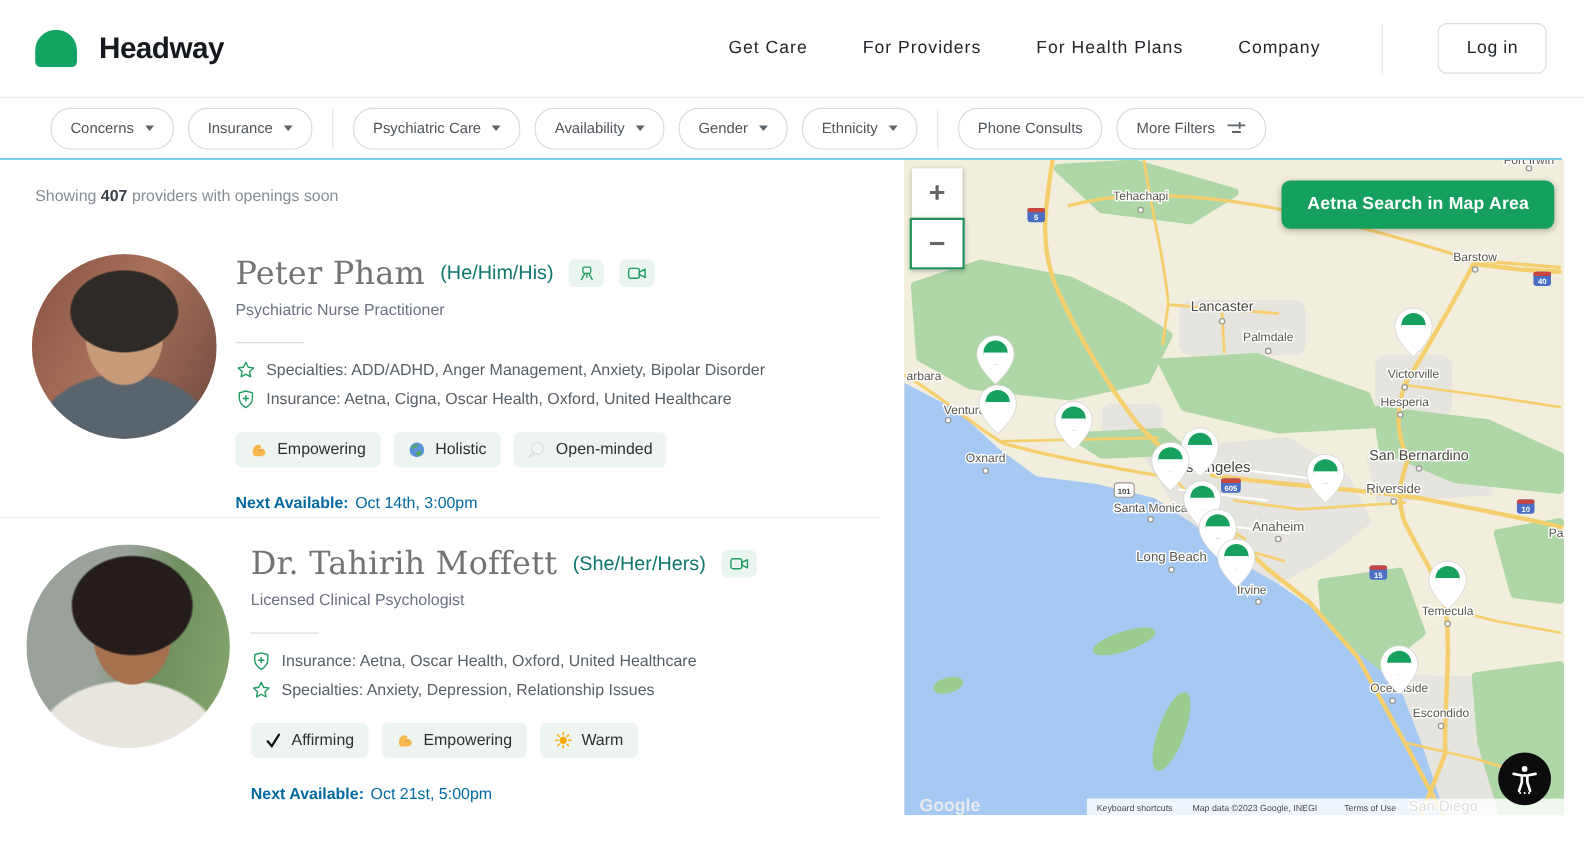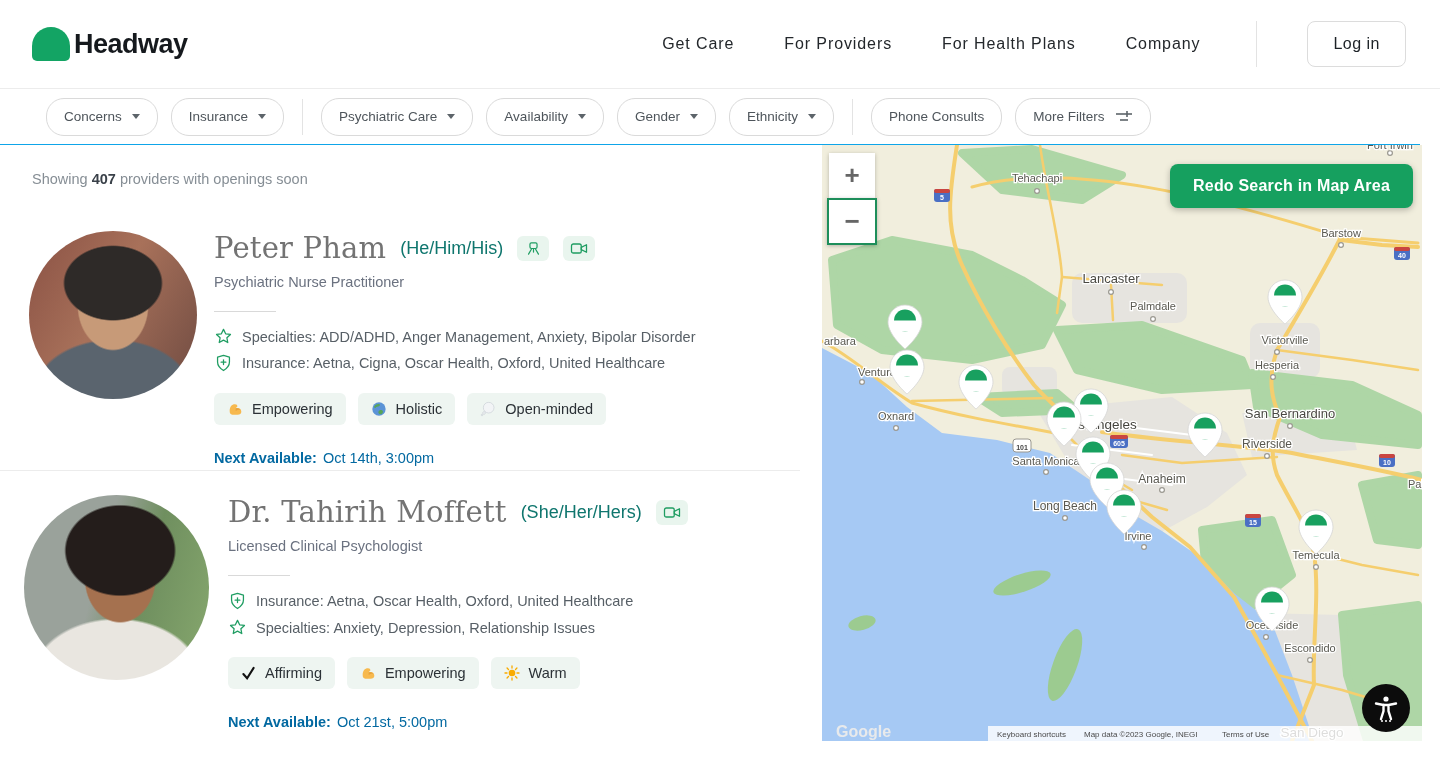--- a/index.html
+++ b/index.html
@@ -4,21 +4,21 @@
 <style>
   html,body{margin:0;padding:0;}
   body{
     width:1440px;height:777px;position:relative;overflow:hidden;
     background:#ffffff;font-family:"Liberation Sans",sans-serif;color:#1d2227;
   }
   
   .header{position:absolute;left:0;top:0;width:1440px;height:89px;
     border-bottom:1px solid #ececec;display:flex;align-items:center;
     padding:0 34px 0 32px;box-sizing:border-box;background:#fff;z-index:30;}
-  .logo{display:flex;align-items:center;gap:4px;cursor:pointer;}
+  .logo{display:flex;align-items:center;gap:20px;cursor:pointer;}
   .logo-mark{width:38px;height:34px;background:#13a464;
     border-radius:19px 19px 5px 5px;}
   .logo-word{font-size:27px;font-weight:bold;letter-spacing:-0.5px;color:#15191d;}
   .nav{margin-left:auto;display:flex;align-items:center;gap:50px;}
   .nav-link{font-size:16px;letter-spacing:0.9px;color:#23272b;cursor:pointer;white-space:nowrap;}
   .nav-divider{width:1px;height:46px;background:#e3e3e3;margin-left:6px;}
   .login-btn{border:1px solid #dcdcdc;border-radius:8px;padding:13px 25px;
     font-size:16px;letter-spacing:0.5px;color:#1d2227;background:#fff;cursor:pointer;}
   
   .filterbar{position:absolute;left:0;top:89px;width:1420px;height:56px;
@@ -446,21 +446,21 @@
     </g>
     <text x="14" y="592" font-size="16" font-weight="bold" fill="#ececec" opacity="0.95">Google</text>
   </svg>
 
   <div class="zoom-btn zoom-in">
     <span>+</span>
   </div>
   <div class="zoom-btn zoom-out">
     <span>−</span>
   </div>
-  <button class="redo-btn">Redo Search in Map Area</button>
+  <button class="redo-btn">Aetna Search in Map Area</button>
 
   <div class="a11y-btn">
     <svg width="26" height="28" viewBox="0 0 26 28">
       <circle cx="13" cy="5" r="2.6" fill="#fff"></circle>
       <path d="M3 9.5 L10.5 11 L10.5 17 L8 25 M15.5 11 L23 9.5 M15.5 11 L15.5 17 L18 25 M10.5 11 L15.5 11" stroke="#fff" stroke-width="2.4" fill="none" stroke-linecap="round"></path>
       <circle cx="9" cy="27" r="1" fill="#fff"></circle>
         <circle cx="13" cy="27" r="1" fill="#fff"></circle>
         <circle cx="17" cy="27" r="1" fill="#fff"></circle>
     </svg>
   </div>

